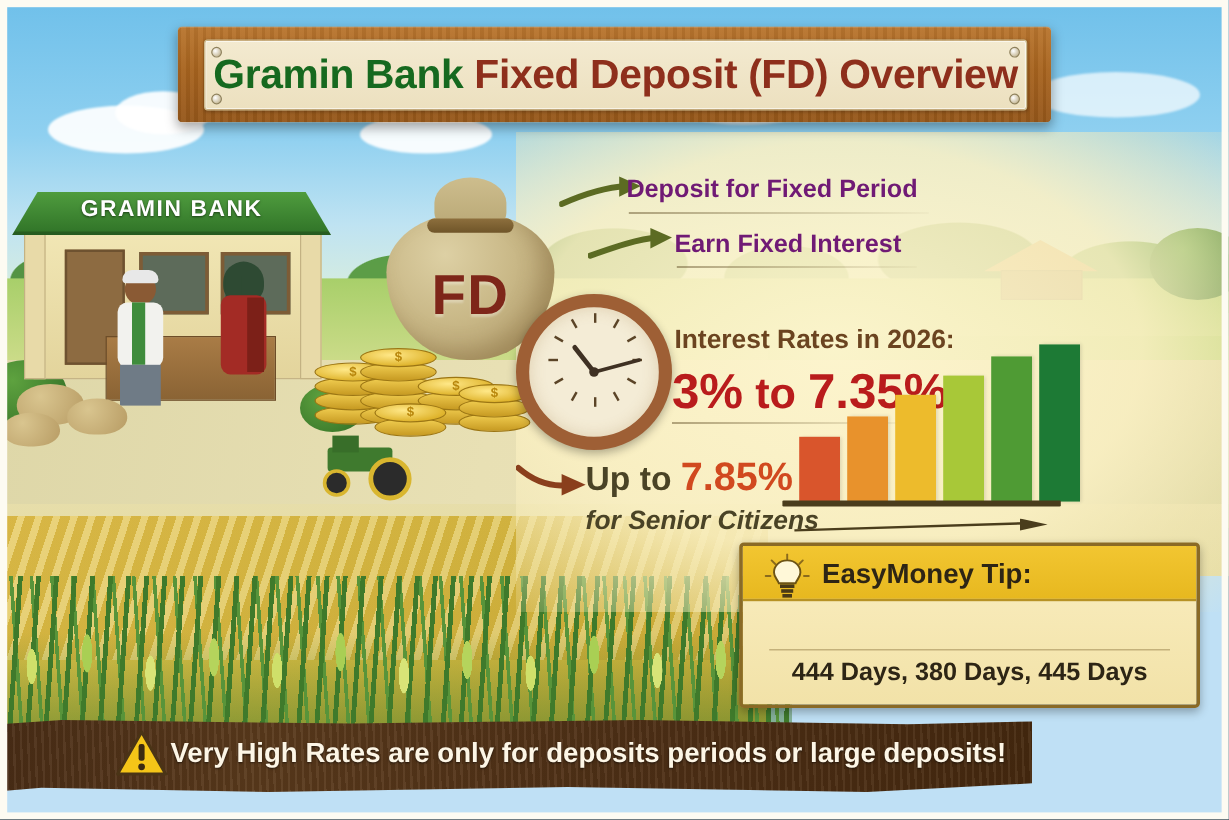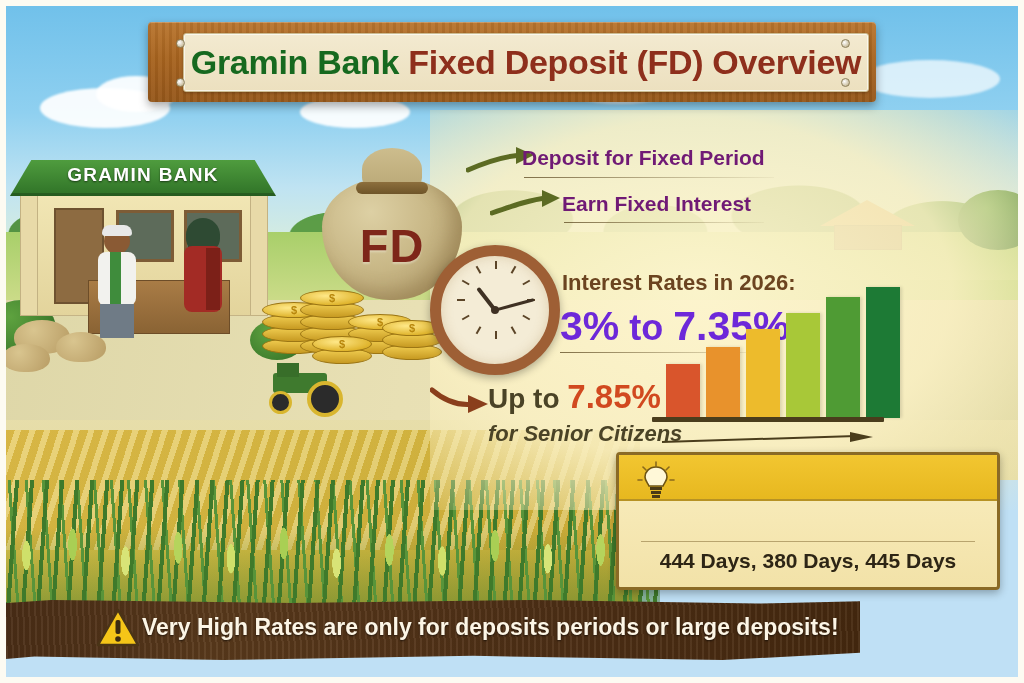--- a/index.html
+++ b/index.html
@@ -79,21 +79,21 @@
   .parchment{position:absolute;left:430px;top:110px;width:594px;height:400px;
     background:radial-gradient(ellipse at 45% 45%, rgba(253,245,206,.96) 0%, rgba(250,240,195,.88) 55%, rgba(247,236,186,.45) 78%, rgba(247,236,186,0) 100%);}
   .title-wood{position:absolute;left:148px;top:22px;width:728px;height:80px;border-radius:4px;
     background:
       repeating-linear-gradient(90deg, rgba(0,0,0,.05) 0 3px, rgba(255,255,255,.04) 3px 7px),
       linear-gradient(#b9762f,#a8641f 45%,#95571a);
     box-shadow:0 4px 10px rgba(0,0,0,.35), inset 0 1px 0 rgba(255,255,255,.25);}
   .title-plate{position:absolute;left:170px;top:33px;width:684px;height:57px;border-radius:3px;
     background:linear-gradient(#f3ead0,#ece0bf);border:1px solid #cbbb90;
     box-shadow:inset 0 0 0 1px rgba(255,255,255,.6), 0 1px 3px rgba(0,0,0,.25);
-    display:flex;align-items:center;justify-content:center;margin-left:13px;}
+    display:flex;align-items:center;justify-content:center;}
   .title-text{font-size:34px;font-weight:bold;letter-spacing:-.3px;white-space:nowrap;}
   .t-green{color:#16691f;}
   .t-red{color:#8e2f1c;}
   .screw{position:absolute;width:7px;height:7px;border-radius:50%;
     background:radial-gradient(circle at 35% 35%,#fff,#b5a478);border:1px solid #8e815c;}
   
   .bank{position:absolute;left:18px;top:160px;width:250px;height:175px;}
   .bank-roof{position:absolute;left:-8px;top:0;width:266px;height:36px;
     background:linear-gradient(#4f9c3e,#2f7227);
     clip-path:polygon(8% 0,92% 0,100% 100%,0 100%);
@@ -136,21 +136,21 @@
   .clock{position:absolute;left:430px;top:245px;width:108px;height:108px;border-radius:50%;
     background:#f4ecd6;border:11px solid #9e5f35;box-shadow:0 3px 8px rgba(0,0,0,.3), inset 0 0 12px rgba(160,120,60,.25);}
   .tick{position:absolute;left:50%;top:5px;width:2px;height:8px;background:#5b4427;transform-origin:1px 39px;}
   .hand{position:absolute;left:50%;bottom:50%;background:#3f3123;transform-origin:bottom center;border-radius:2px;}
   .hub{position:absolute;left:50%;top:50%;width:8px;height:8px;margin:-4px 0 0 -4px;border-radius:50%;background:#3f3123;}
   
   .bullet{position:absolute;font-size:21px;font-weight:bold;color:#701a75;white-space:nowrap;}
   .rule{position:absolute;height:1px;background:linear-gradient(90deg,rgba(90,70,30,.75),rgba(90,70,30,.05));}
   .arrow-olive{position:absolute;}
   .rates-label{position:absolute;font-size:22px;font-weight:bold;color:#6b4420;white-space:nowrap;}
-  .rates-val{position:absolute;font-size:36px;font-weight:bold;color:#6d28d9;white-space:nowrap;}
+  .rates-val{position:absolute;font-size:36px;font-weight:bold;color:#b91c1c;white-space:nowrap;}
   .rates-val .big{font-size:41px;}
   .senior1{position:absolute;font-size:28px;font-weight:bold;color:#4a4326;white-space:nowrap;}
   .senior1 .pct{color:#d1491f;font-size:33px;}
   .senior2{position:absolute;font-size:22px;font-weight:bold;font-style:italic;color:#4a4326;white-space:nowrap;}
   
   .chart{position:absolute;left:660px;top:255px;width:240px;height:185px;}
   .bar{position:absolute;bottom:22px;width:34px;box-shadow:2px 0 3px rgba(0,0,0,.12);}
   .baseline{position:absolute;left:-8px;bottom:18px;width:232px;height:5px;background:#4a3d1c;border-radius:1px;}
   .trend{position:absolute;left:0;bottom:-4px;width:215px;height:12px;}
   
@@ -377,20 +377,21 @@
           <line x1="6" y1="6" x2="9" y2="9"></line>
         <line x1="32" y1="6" x2="29" y2="9"></line>
           <line x1="1" y1="19" x2="5" y2="19"></line>
         <line x1="37" y1="19" x2="33" y2="19"></line>
       </g>
       <path d="M19 6 C12 6 8 11 8 16 C8 20 11 22 12 25 L26 25 C27 22 30 20 30 16 C30 11 26 6 19 6 Z" fill="#fff8d8" stroke="#6d5415" stroke-width="1.6"></path>
       <rect x="13" y="26" width="12" height="3" fill="#4a3a16"></rect>
       <rect x="14" y="30" width="10" height="3" fill="#4a3a16"></rect>
       <rect x="15" y="34" width="8" height="3" fill="#4a3a16"></rect>
     </svg>
+    <div class="tip-title">EasyMoney Tip:</div>
     <div class="tip-div"></div>
     <div class="tip-line2">444 Days, 380 Days, 445 Days</div>
   </div>
 
   <div class="warnband"></div>
   <div class="warnband-tex"></div>
   <svg class="warn-tri" viewBox="0 0 44 40">
     <path d="M22 2 L42 37 L2 37 Z" fill="#f5c518" stroke="#4a3416" stroke-width="2.5" stroke-linejoin="round"></path>
     <rect x="19.5" y="12" width="5" height="14" rx="2" fill="#3b2a11"></rect>
     <circle cx="22" cy="31" r="2.8" fill="#3b2a11"></circle>

